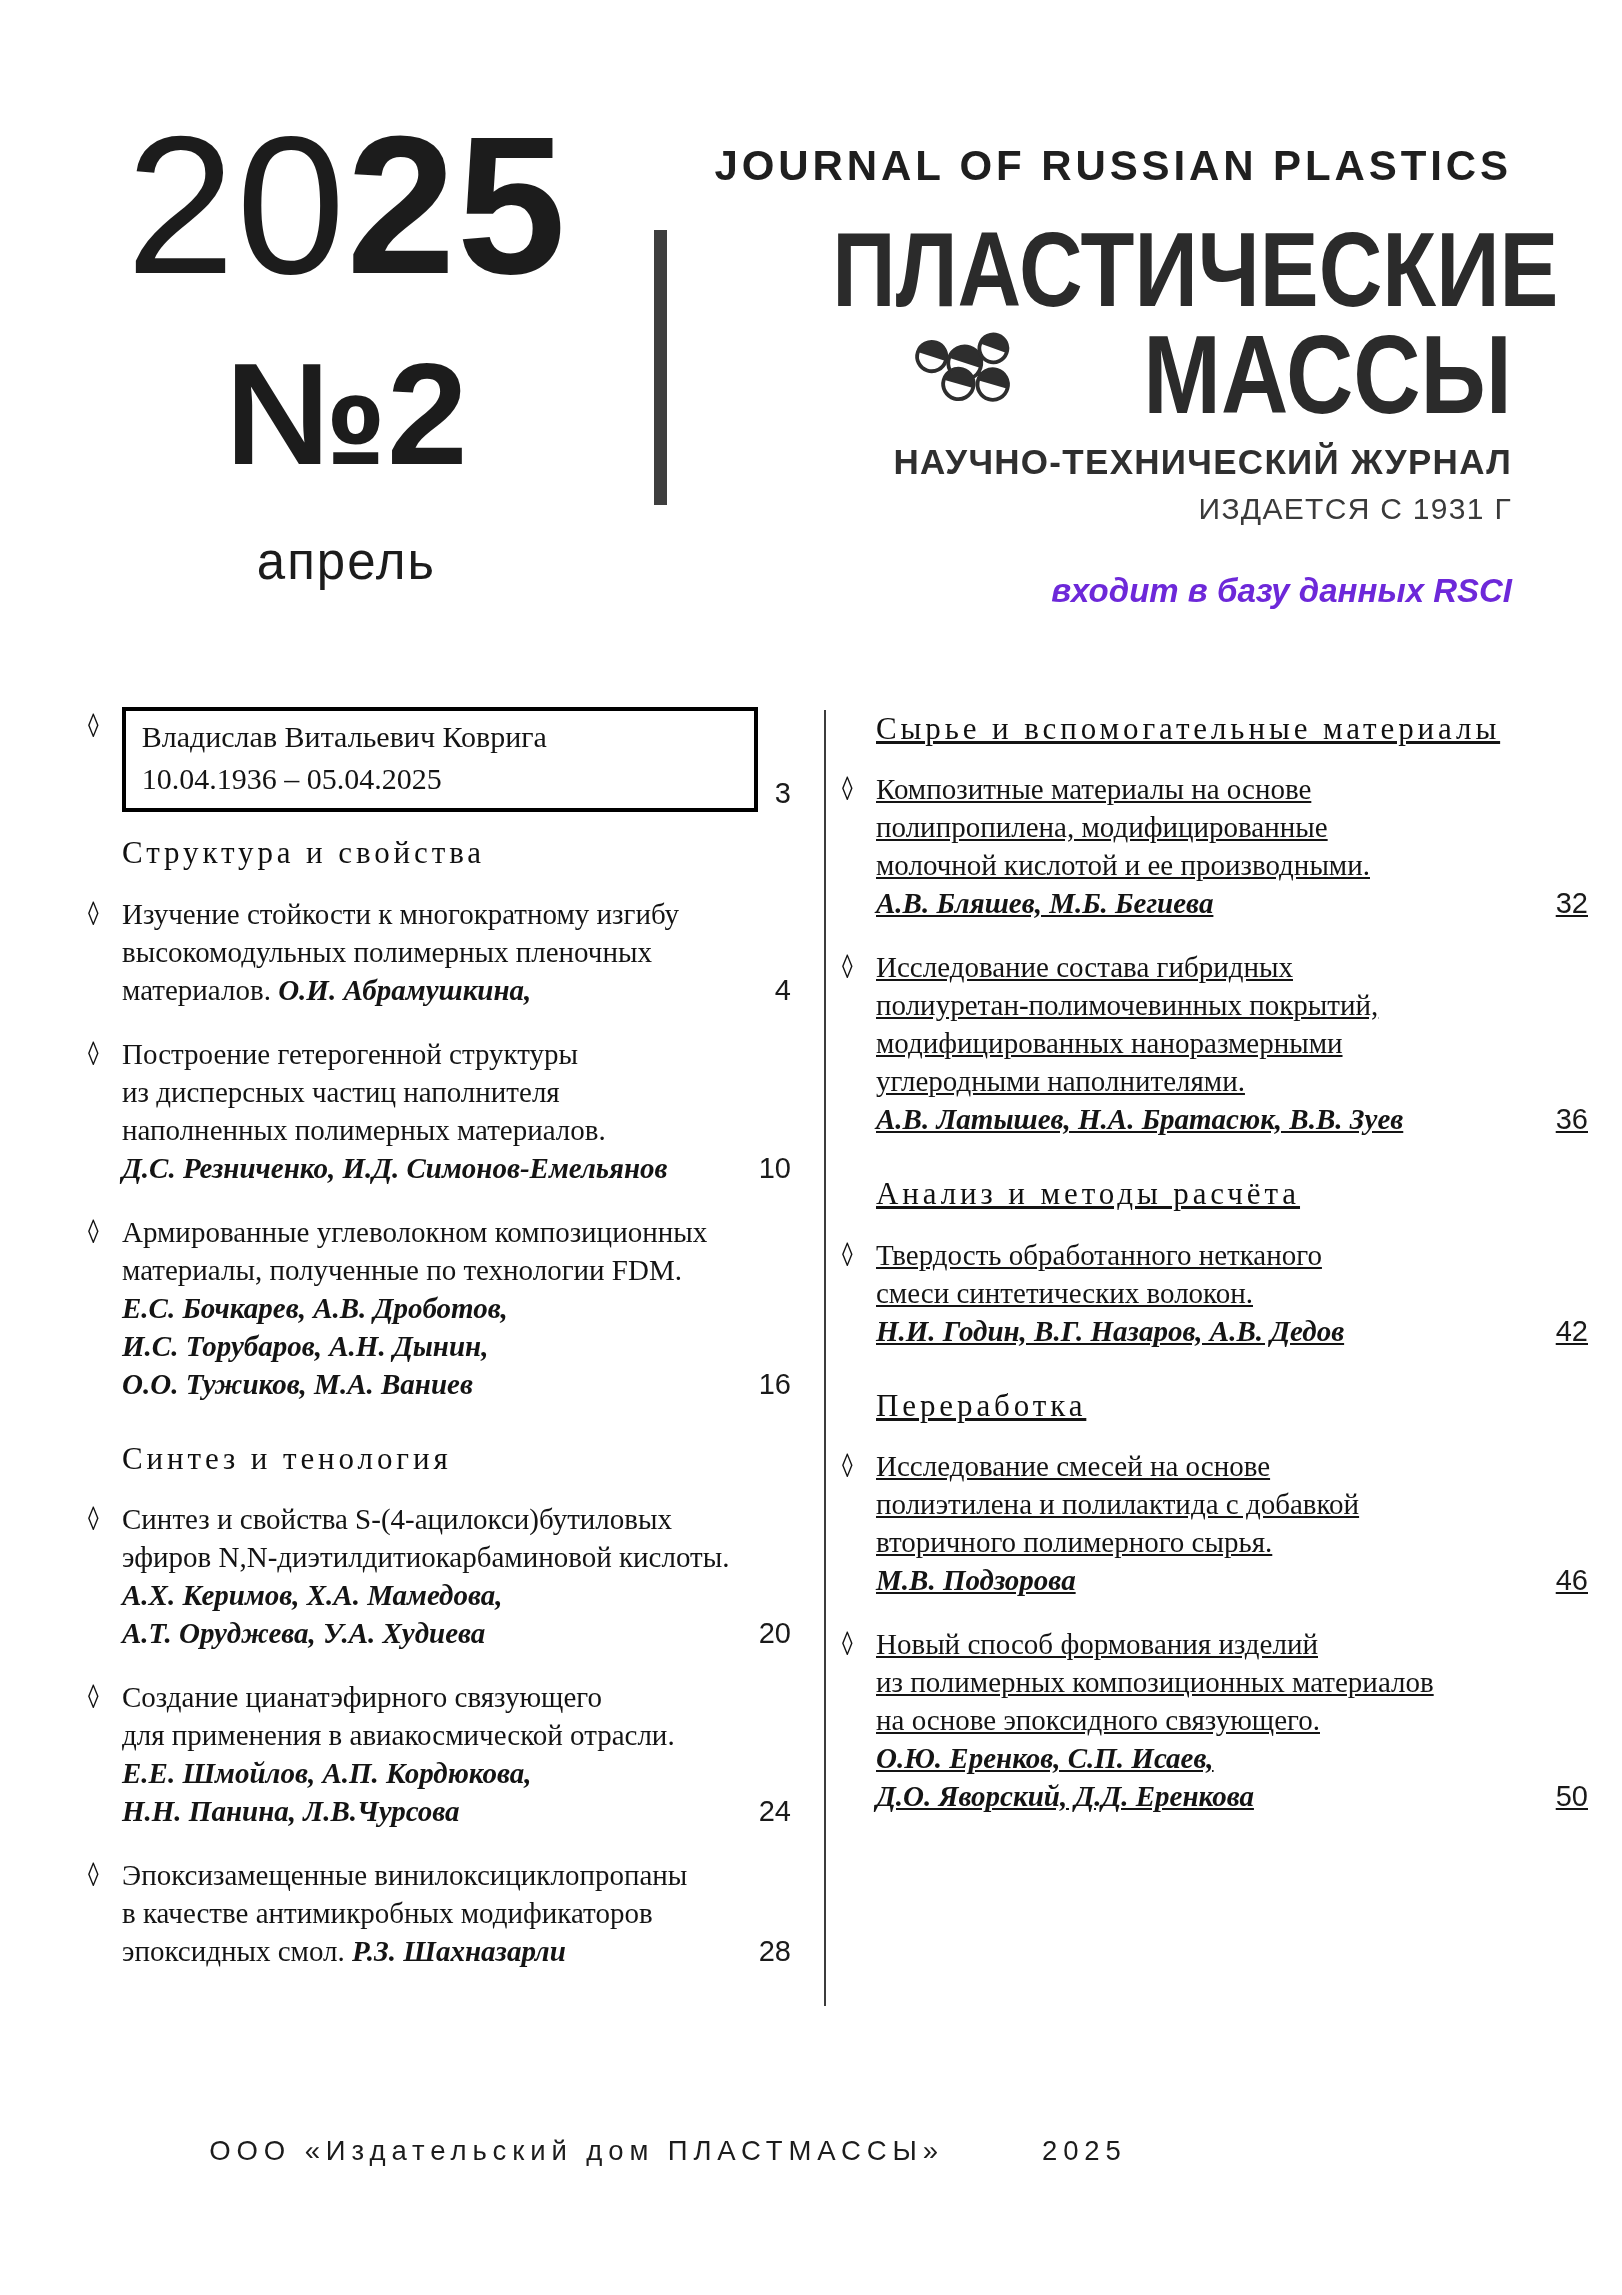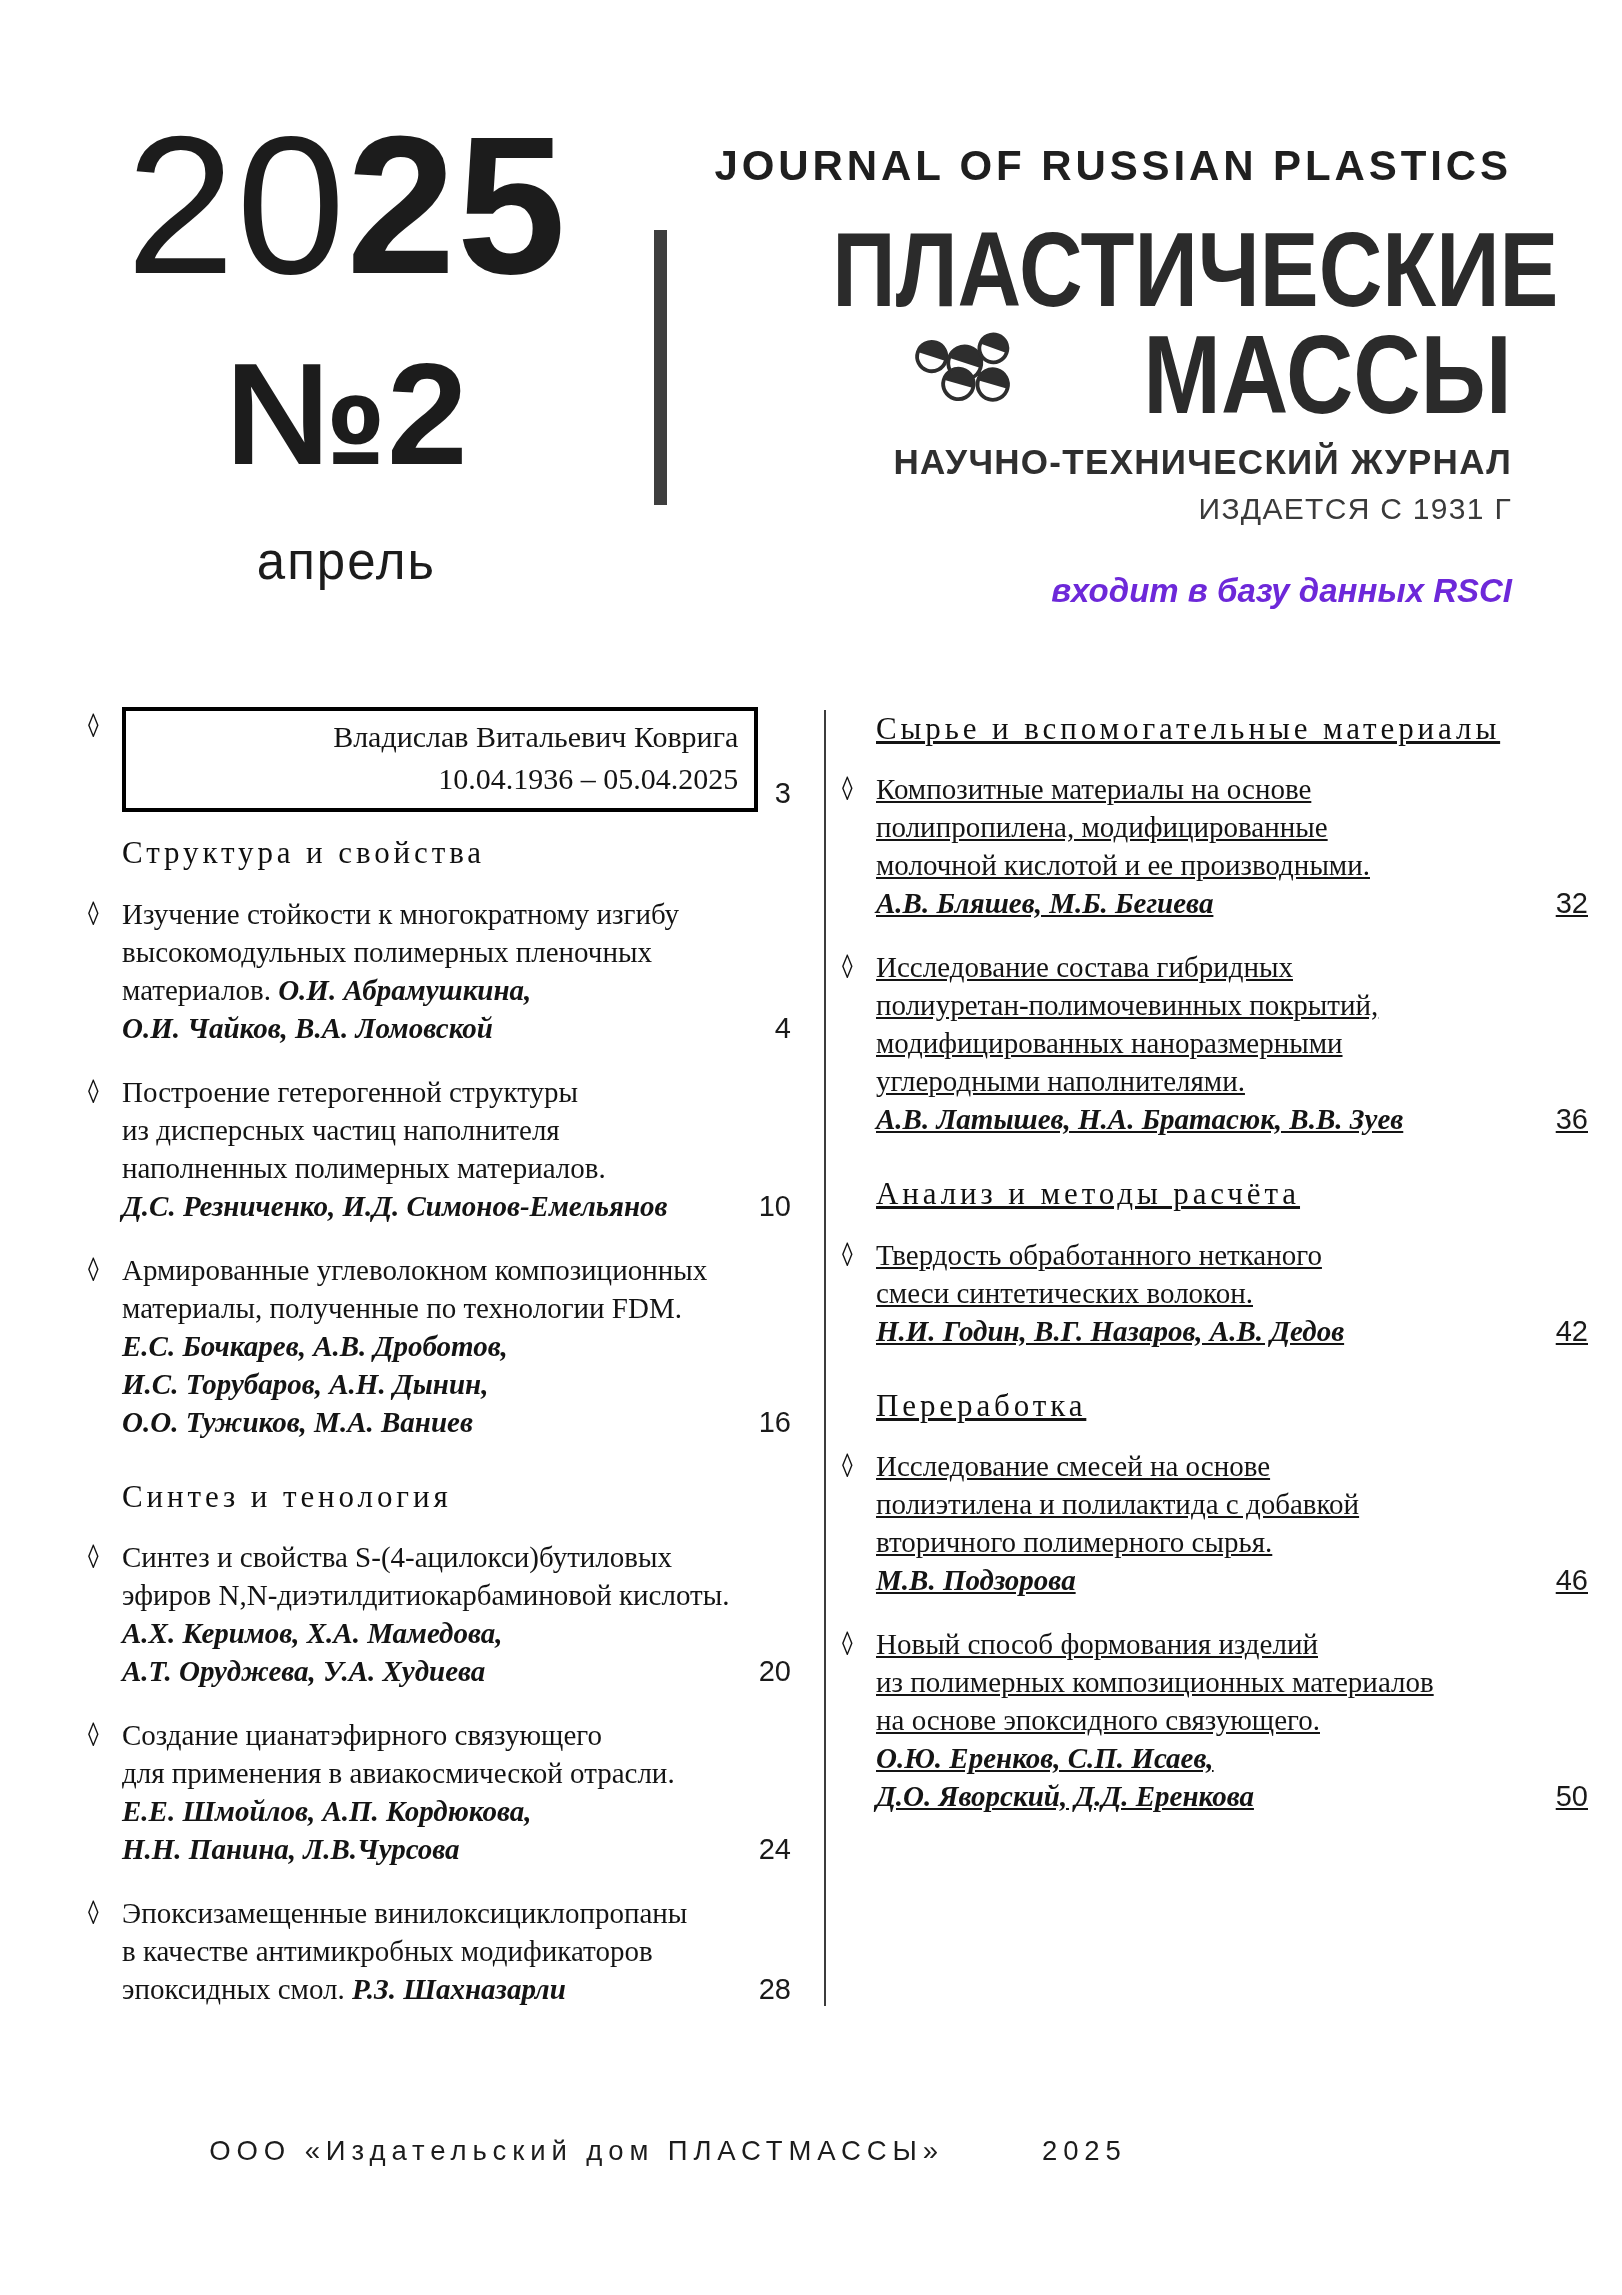--- a/index.html
+++ b/index.html
@@ -42,21 +42,21 @@
   .entry{display:flex;margin-bottom:26px;}
   .entry.gap-after{margin-bottom:37px;}
   .bullet{flex:0 0 34px;width:34px;font-size:27.5px;line-height:38px;color:#111;}
   .bullet .dia{display:inline-block;transform:scale(.78,1.22);transform-origin:0 50%;}
   .body{flex:1 1 auto;min-width:0;}
   .line{font-size:29px;line-height:38px;color:#141414;}
   .author-seg{font-weight:700;font-style:italic;}
   .page-no{flex:0 0 auto;align-self:flex-end;margin-left:13px;
     font-family:"Liberation Sans", sans-serif;font-size:29px;line-height:38px;color:#1a1a1a;}
   
-  .obituary-box{border:4.6px solid #000;padding:5.2px 15.7px 7.9px;margin-right:3.9px;text-align:right;}
+  .obituary-box{border:4.6px solid #000;padding:5.2px 15.7px 7.9px;margin-right:3.9px;}
   .obituary-box .line{font-size:30px;line-height:42px;}
   .boxed-entry{margin-bottom:22px;}
   
   .footer{position:absolute;left:0;top:2135px;width:1336px;display:flex;justify-content:center;
     align-items:baseline;gap:98px;font-family:"Liberation Sans", sans-serif;
     font-size:27.5px;letter-spacing:5.9px;color:#1c1c1c;}
 </style>
 </head>
 <body>
 
@@ -116,21 +116,20 @@
       </div>
       <span class="page-no">3</span>
     </div>
     <div class="toc-section">Структура и свойства</div>
     <div class="entry">
       <span class="bullet"><span class="dia">◊</span></span>
       <div class="body">
         <div class="line"><span class="title-seg">Изучение стойкости к многократному изгибу</span></div>
         <div class="line"><span class="title-seg">высокомодульных полимерных пленочных</span></div>
         <div class="line"><span class="title-seg">материалов. </span><span class="author-seg">О.И. Абрамушкина,</span></div>
-        <div class="line"><span class="author-seg">О.И. Чайков, В.А. Ломовской</span></div>
       </div>
       <span class="page-no">4</span>
     </div>
     <div class="entry">
       <span class="bullet"><span class="dia">◊</span></span>
       <div class="body">
         <div class="line"><span class="title-seg">Построение гетерогенной структуры</span></div>
         <div class="line"><span class="title-seg">из дисперсных частиц наполнителя</span></div>
         <div class="line"><span class="title-seg">наполненных полимерных материалов.</span></div>
         <div class="line"><span class="author-seg">Д.С. Резниченко, И.Д. Симонов-Емельянов</span></div>

